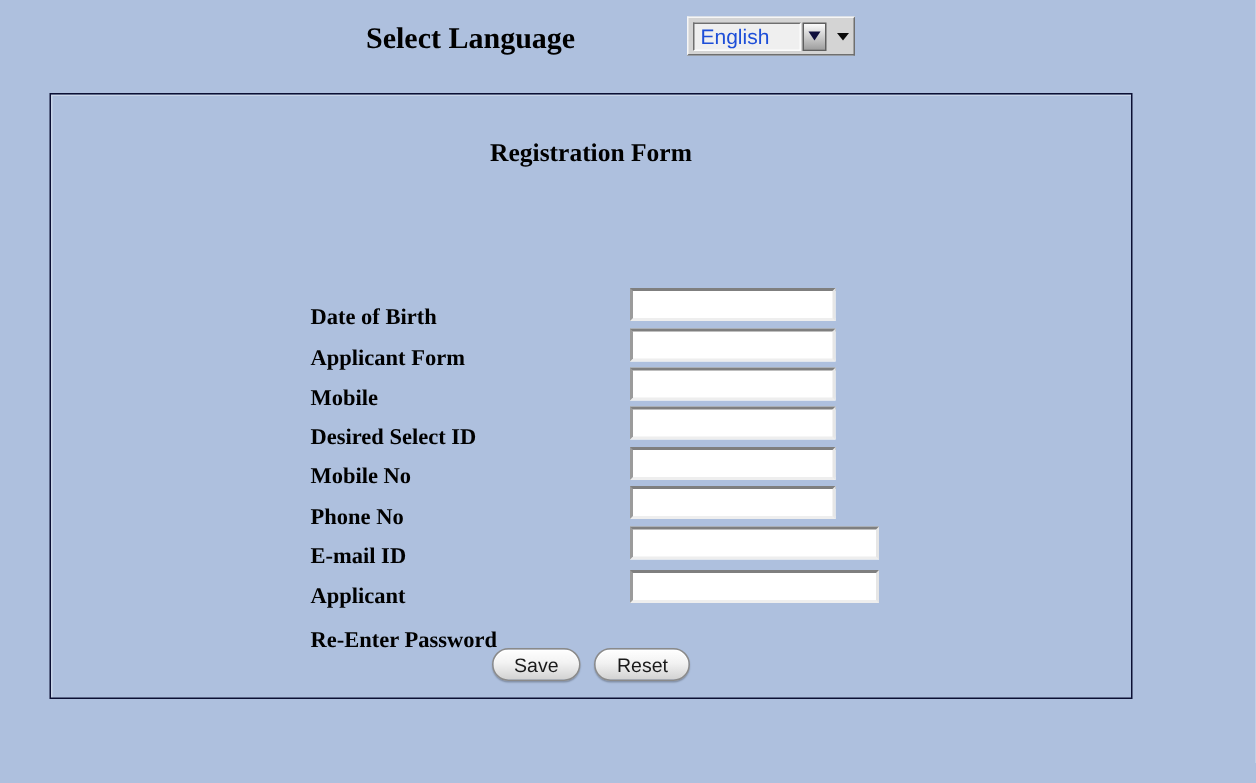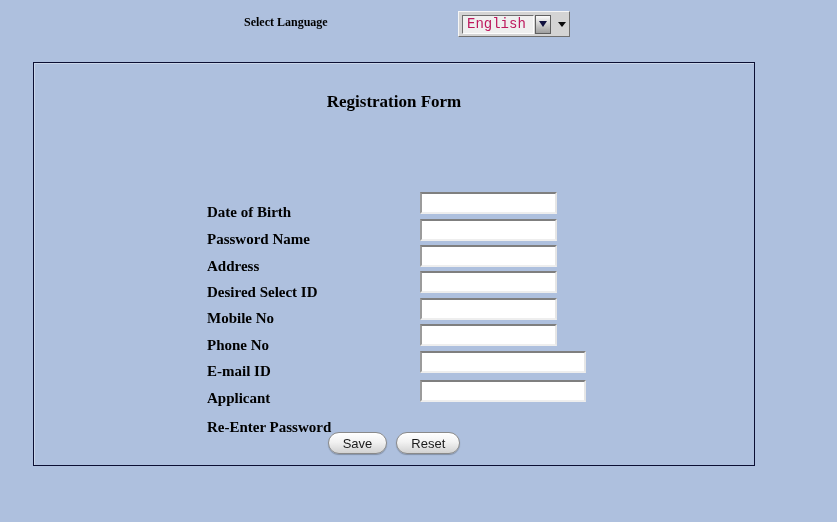--- a/index.html
+++ b/index.html
@@ -6,37 +6,37 @@
   html,body { width:837px; height:522px; }
   .page {
     position:relative; width:837px; height:522px;
     background:#aec0de; overflow:hidden;
     font-family:"Liberation Serif", serif;
   }
 
   
   .select-language-label {
     position:absolute; left:244px; top:15px;
-    font-size:12px; font-weight:bold; color:#000;
+    font-size:20px; font-weight:bold; color:#000;
   }
 
   .combo {
     position:absolute;
     background:#d4d4d4;
     border-top:1px solid #f6f6f6; border-left:1px solid #f6f6f6;
     border-bottom:1px solid #6f6f6f; border-right:1px solid #6f6f6f;
     display:flex; align-items:center;
   }
   .lang-combo { left:458px; top:11px; width:112px; height:26px; padding:0 3px; }
 
   .combo-field {
     height:19px; display:flex; align-items:center; padding-left:4px;
     border-top:1px solid #6f6f6f; border-left:1px solid #6f6f6f;
     border-bottom:1px solid #fdfdfd; border-right:1px solid #fdfdfd;
-    font-family:Liberation Mono, monospace; font-size:14px; color:#be185d;
+    font-family:Liberation Sans, sans-serif; font-size:14px; color:#1d4ed8;
     overflow:hidden; white-space:nowrap;
   }
   .lang-combo .combo-field { width:74px; background:#efefef; }
 
   .combo-btn {
     width:17px; height:19px; margin-left:1px;
     background:linear-gradient(180deg,#fbfbfb 0%,#c9c9c9 55%,#9f9f9f 100%);
     border:1px solid #5f5f5f;
     display:flex; align-items:center; justify-content:center;
     cursor:default;
@@ -127,26 +127,26 @@
 
   <div class="form-box">
 
     <div class="form-title">Registration Form</div>
 
     <div class="row r-dob">
       <span class="lbl">Date of Birth</span>
     </div>
 
     <div class="row r-applicant">
-      <span class="lbl">Password Name</span>
+      <span class="lbl">Applicant Form</span>
       <input class="fld text-input" type="text" value="" style="">
     </div>
 
     <div class="row r-address">
-      <span class="lbl">Address</span>
+      <span class="lbl">Mobile</span>
       <input class="fld text-input" type="text" value="" style="">
     </div>
 
     <div class="row r-login">
       <span class="lbl">Desired Select ID</span>
       <input class="fld text-input" type="text" value="" style="">
     </div>
 
     <div class="row r-mobile">
       <span class="lbl">Mobile No</span>

